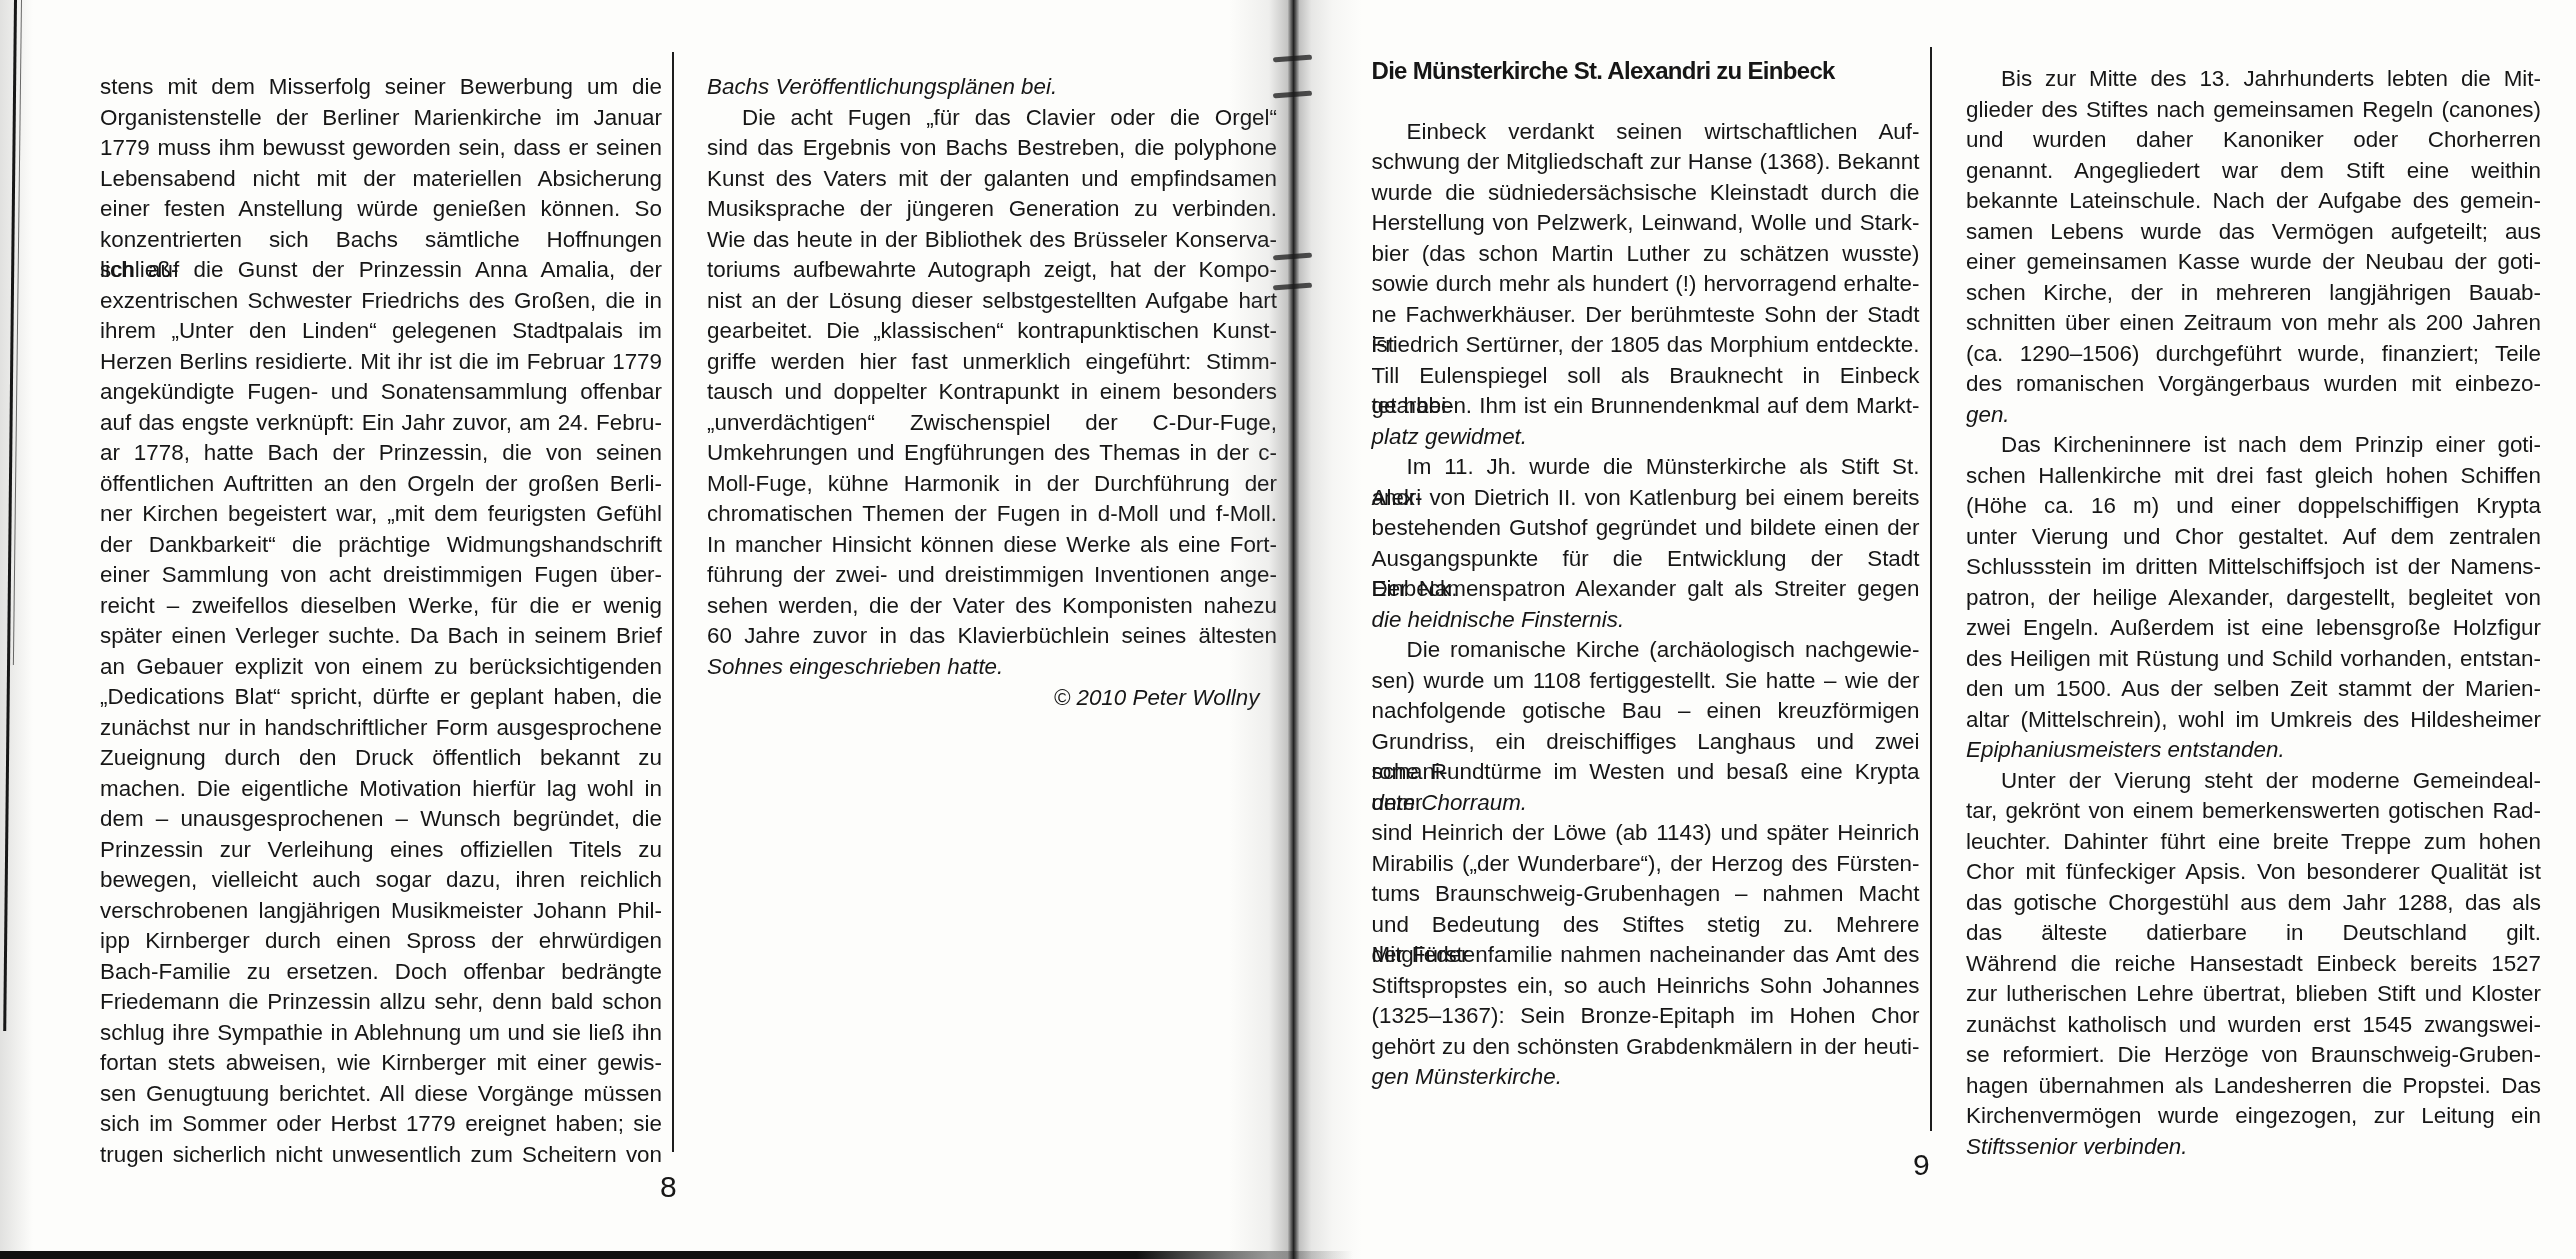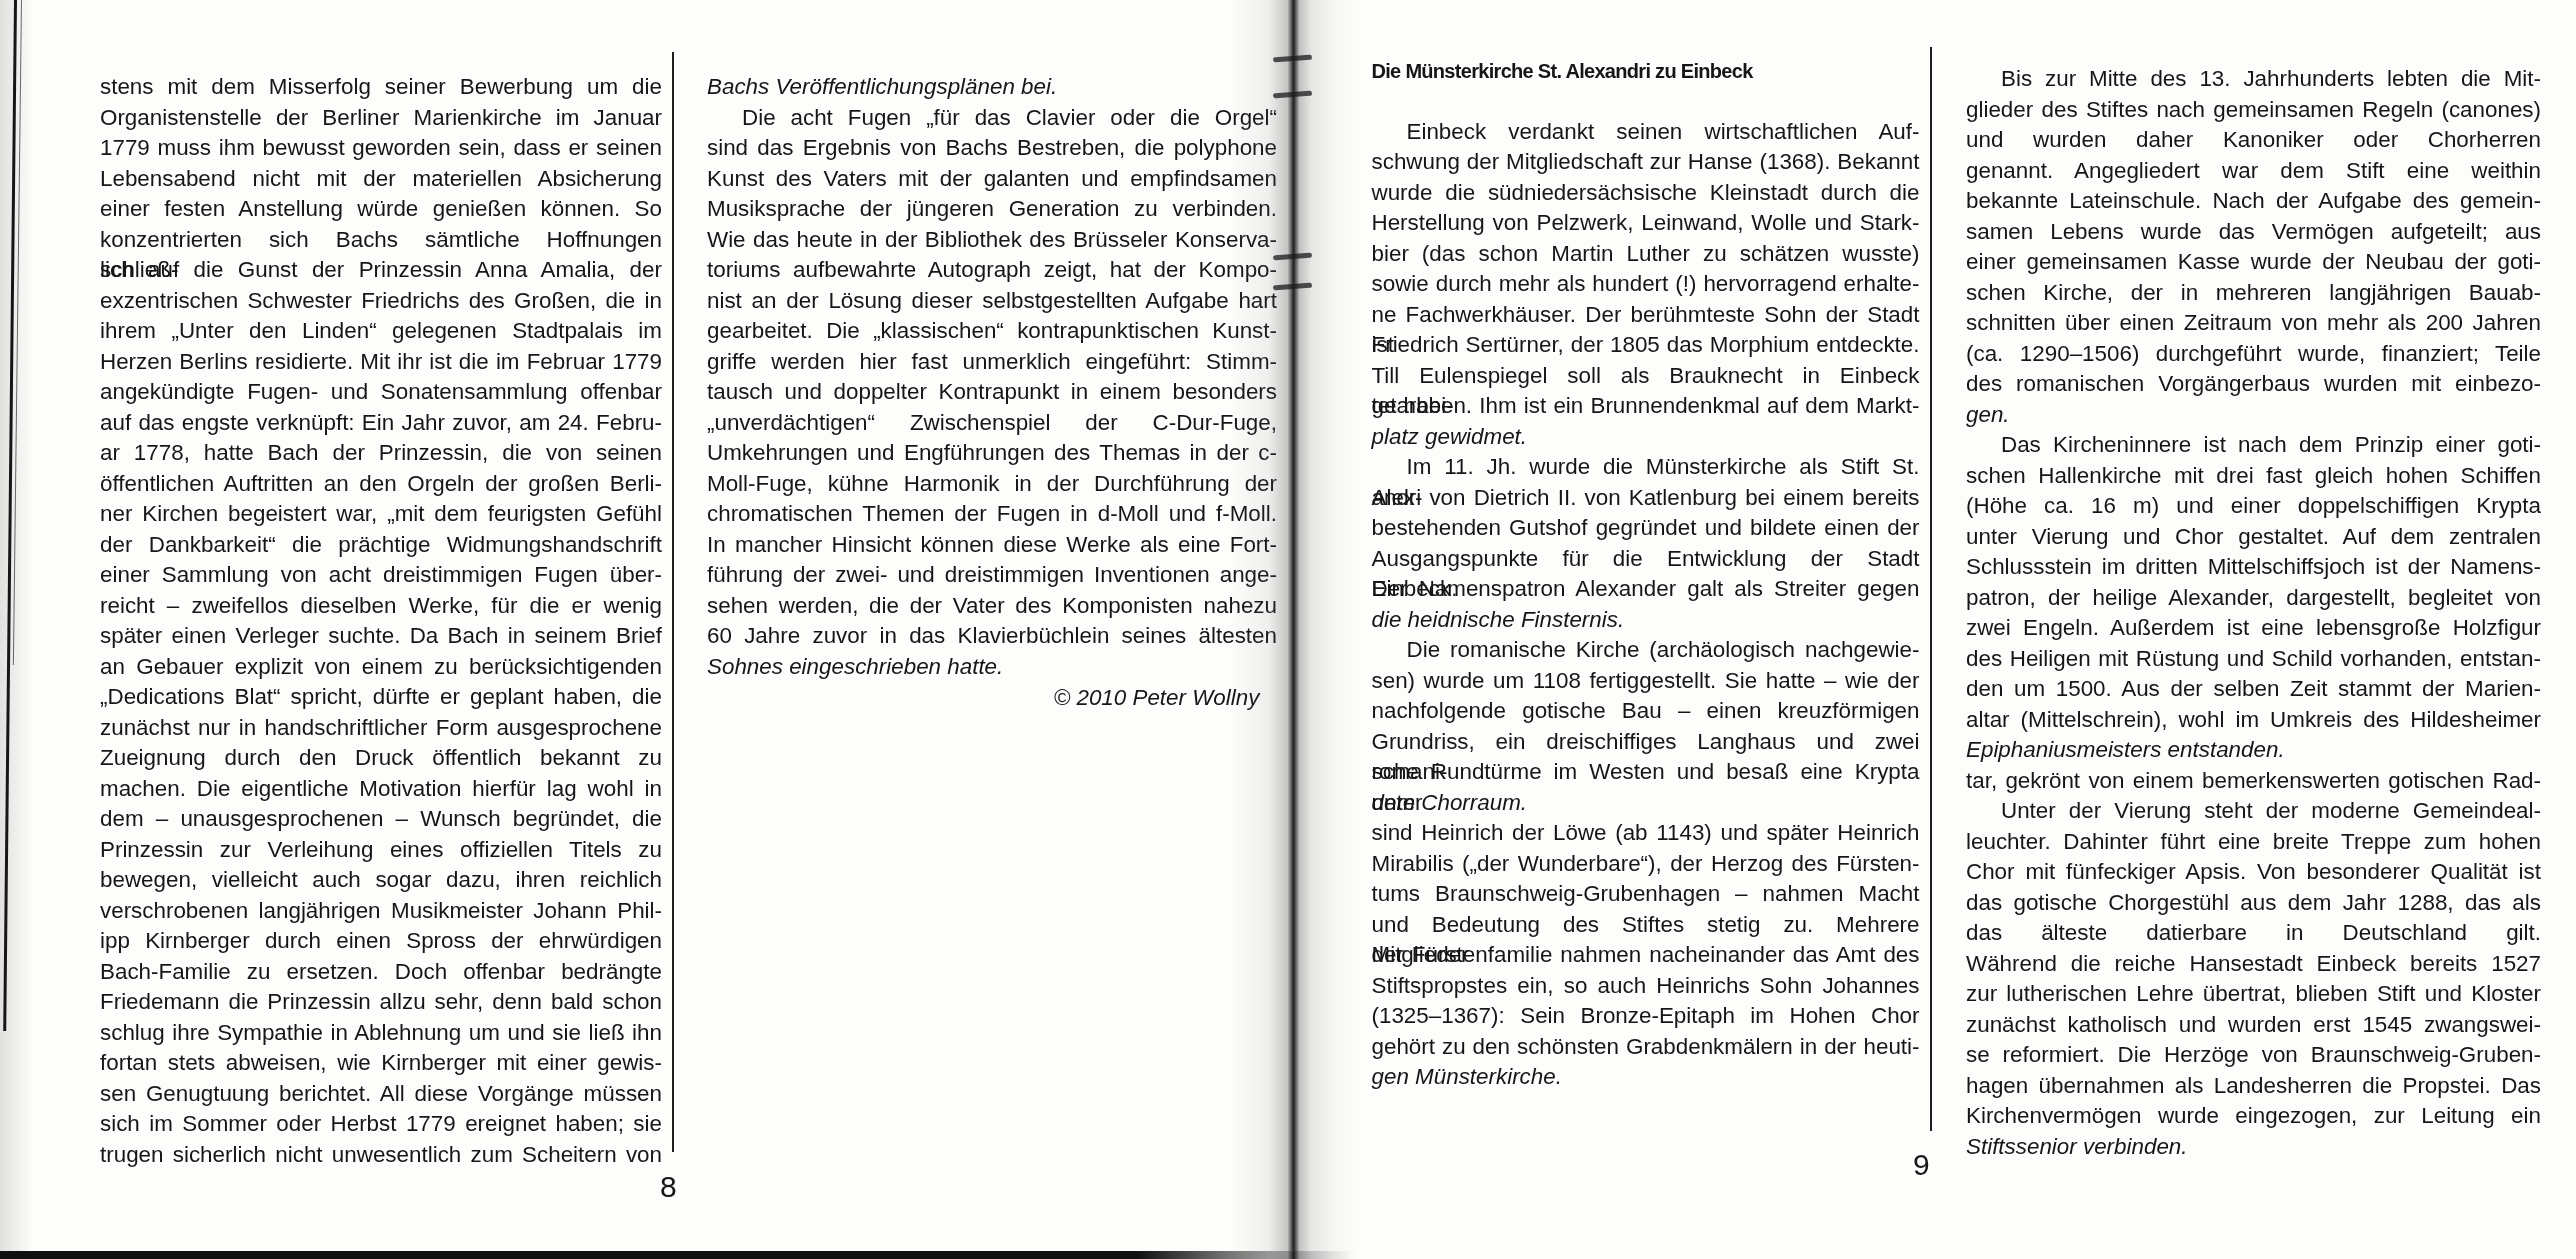--- a/index.html
+++ b/index.html
@@ -12,21 +12,21 @@
   .col { position:absolute; }
   .para { margin:0; padding:0; }
   .tline {
     font-size:22.4px; line-height:30.5px; height:30.5px;
     text-align:justify; text-align-last:justify;
     overflow:visible;
   }
   .tline.lastline { text-align-last:left;font-style:italic; }
   .tline.firstline { text-indent:35px; }
   .heading {
-    font-size:20px; font-weight:bold; letter-spacing:-0.7px;
+    font-size:24px; font-weight:bold; letter-spacing:-0.7px;
     line-height:34px; margin:0 0 28.5px 0; white-space:nowrap;
   }
   .credit {
     font-size:22.4px; line-height:30.5px; font-style:italic;
     text-align:right; padding-right:17.6px; margin-top:1.4px;
   }
   .pagenum { position:absolute; font-size:30px; line-height:31px; }
   .colrule { position:absolute; width:2px; background:#1d1d1d; }
   .gutter {
     position:absolute; left:1229px; top:0; width:133px; height:1259px;
@@ -218,22 +218,22 @@
           <div class="tline">unter Vierung und Chor gestaltet. Auf dem zentralen</div>
           <div class="tline">Schlussstein im dritten Mittelschiffsjoch ist der Namens-</div>
           <div class="tline">patron, der heilige Alexander, dargestellt, begleitet von</div>
           <div class="tline">zwei Engeln. Außerdem ist eine lebensgroße Holzfigur</div>
           <div class="tline">des Heiligen mit Rüstung und Schild vorhanden, entstan-</div>
           <div class="tline">den um 1500. Aus der selben Zeit stammt der Marien-</div>
           <div class="tline">altar (Mittelschrein), wohl im Umkreis des Hildesheimer</div>
           <div class="tline lastline">Epiphaniusmeisters entstanden.</div>
         </div>
         <div class="para">
+          <div class="tline firstline">Unter der Vierung steht der moderne Gemeindeal-</div>
           <div class="tline">tar, gekrönt von einem bemerkenswerten gotischen Rad-</div>
-          <div class="tline firstline">Unter der Vierung steht der moderne Gemeindeal-</div>
           <div class="tline">leuchter. Dahinter führt eine breite Treppe zum hohen</div>
           <div class="tline">Chor mit fünfeckiger Apsis. Von besonderer Qualität ist</div>
           <div class="tline">das gotische Chorgestühl aus dem Jahr 1288, das als</div>
           <div class="tline">das älteste datierbare in Deutschland gilt.</div>
           <div class="tline">Während die reiche Hansestadt Einbeck bereits 1527</div>
           <div class="tline">zur lutherischen Lehre übertrat, blieben Stift und Kloster</div>
           <div class="tline">zunächst katholisch und wurden erst 1545 zwangswei-</div>
           <div class="tline">se reformiert. Die Herzöge von Braunschweig-Gruben-</div>
           <div class="tline">hagen übernahmen als Landesherren die Propstei. Das</div>
           <div class="tline">Kirchenvermögen wurde eingezogen, zur Leitung ein</div>

